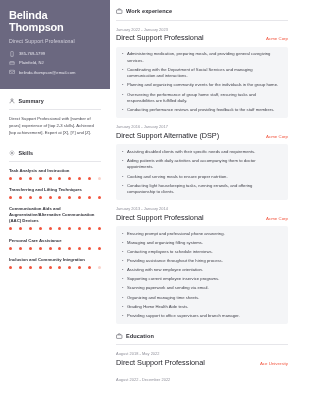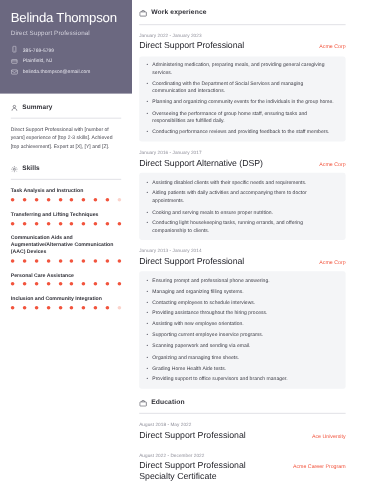--- a/index.html
+++ b/index.html
@@ -13,21 +13,21 @@
 
   
   .sidebar { width: 110px; flex: 0 0 110px; background: #ffffff; }
   .side-header {
     background: #6b6880;
     color: #ffffff;
     padding: 9px 9px 11px 9px;
     min-height: 78px;
   }
   .name {
-    font-size: 11px; font-weight: normal; line-height: 1.12;
+    font-size: 11px; font-weight: bold; line-height: 1.12;
     letter-spacing: -0.2px; color:#ffffff;
   }
   .job-title {
     font-size: 5.2px; color: #d3d1dc; margin-top: 4px; letter-spacing: .1px;
   }
   .contacts { margin-top: 7px; }
   .contact-row { display: flex; align-items: center; gap: 4px; margin-bottom: 3.2px; }
   .contact-ico { width: 6px; height: 6px; flex:0 0 6px; opacity:.85; display:block; }
   .contact-txt { font-size: 4.1px; color: #e7e6ed; letter-spacing: .05px; }
 
@@ -351,22 +351,18 @@
       <div id="edu-entries">
           <div class="edu-entry">
             <div class="entry-date">August 2018 - May 2022</div>
             <div class="entry-row">
               <div class="edu-title">Direct Support Professional</div>
               <div class="entry-org">Ace University</div>
             </div>
           </div>
           <div class="edu-entry">
             <div class="entry-date">August 2022 - December 2022</div>
-            <div class="entry-row">
-              <div class="edu-title">Direct Support Professional Specialty Certificate</div>
-              <div class="entry-org">Acme Career Program</div>
-            </div>
           </div>
         </div>
     </section>
 
   </main>
 </div>
 
 </body></html>

